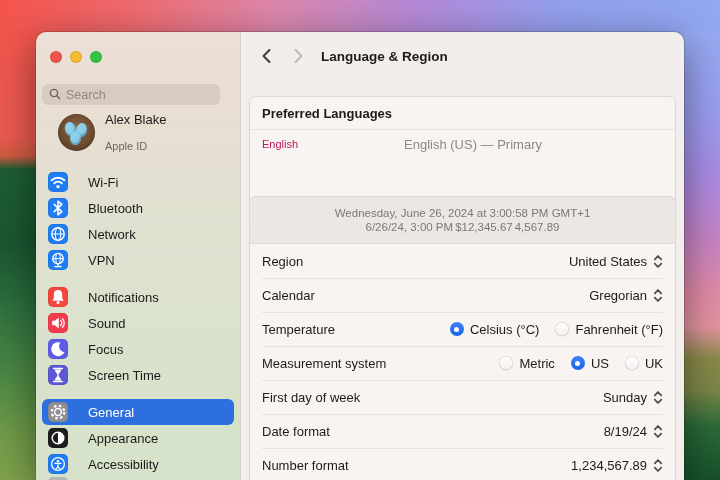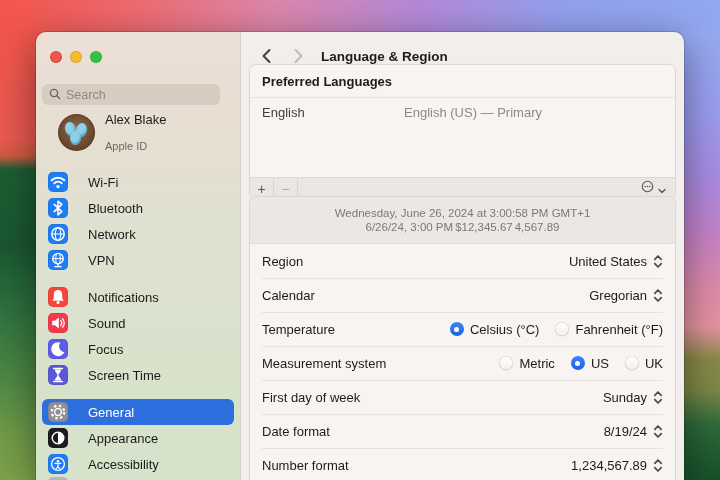--- a/index.html
+++ b/index.html
@@ -61,25 +61,25 @@
   
   .content { position:relative; flex:1; background:#f1eeeb; border-left:1px solid rgba(0,0,0,.12); }
   .chead { position:absolute; top:0; left:0; right:0; height:48px; display:flex; align-items:center; padding:0 14px; }
   .navbtn { width:22px; height:22px; display:flex; align-items:center; justify-content:center; }
   .navbtn.back { color:#3e3c3a; } .navbtn.fwd { color:#bcb8b3; margin-left:10px; }
   .ctitle { font-size:13.5px; font-weight:bold; color:#1d1c1b; margin-left:12px; }
 
   .card { position:absolute; left:8px; right:8px; background:#f7f4f2;
     border:1px solid #dcd8d4; border-radius:7px; overflow:hidden;
     box-shadow:0 0 2px rgba(0,0,0,.04); }
-  .card1 { top:32px; height:136px; display:flex; flex-direction:column;justify-content:space-between; }
+  .card1 { top:64px; height:136px; display:flex; flex-direction:column;justify-content:space-between; }
   .pl-title { height:33px; display:flex; align-items:center; padding:0 12px;
     font-size:13px; font-weight:bold; color:#1d1c1b; border-bottom:1px solid #e7e3df; }
   .pl-row { height:28px; display:flex; align-items:center; padding:0 12px; position:relative; }
-  .pl-lang { font-size:13px; color:#404040; }
+  .pl-lang { font-size:11px; color:#be185d; }
   .pl-detail { position:absolute; left:154px; font-size:13px; color:#8e8983; }
   .pl-spacer { flex:1; }
   .pl-toolbar { height:22px; background:#eae6e2; border-top:1px solid #dcd8d4;
     display:flex; align-items:center; }
   .tb-btn { width:23px; height:100%; display:flex; align-items:center; justify-content:center;
     font-size:14px; color:#5b5855; }
   .tb-btn.disabled { color:#b2aeaa; }
   .tb-sep { width:1px; height:100%; background:#d9d5d1; }
   .tb-right { margin-left:auto; display:flex; align-items:center; gap:3px; padding-right:9px; color:#5b5855; }
 

